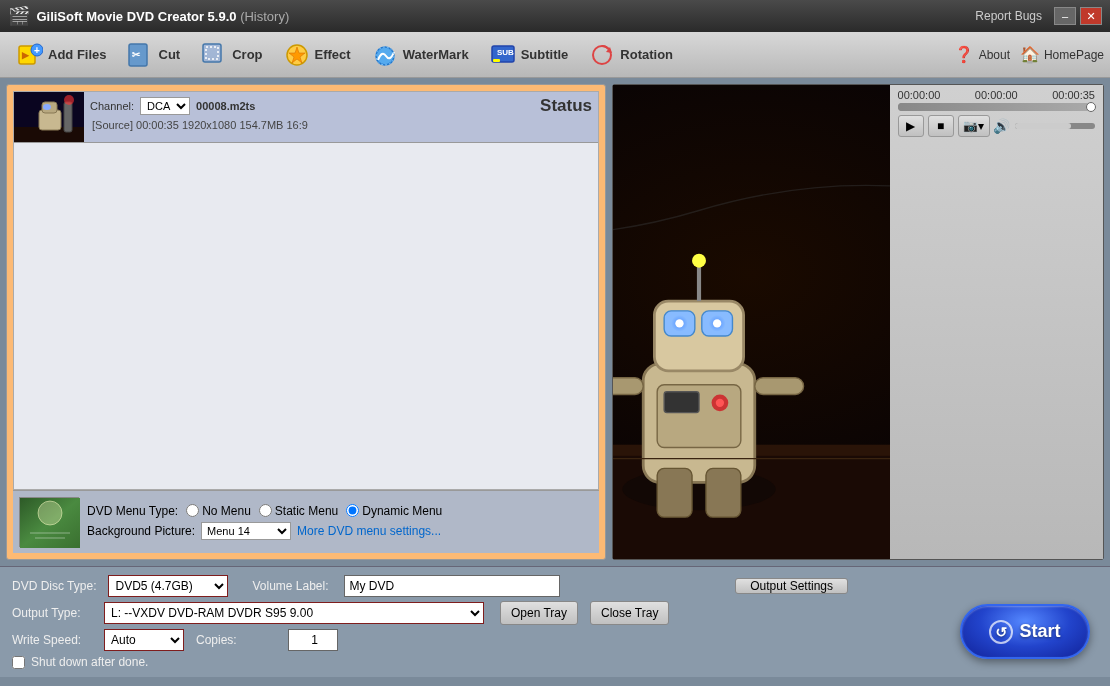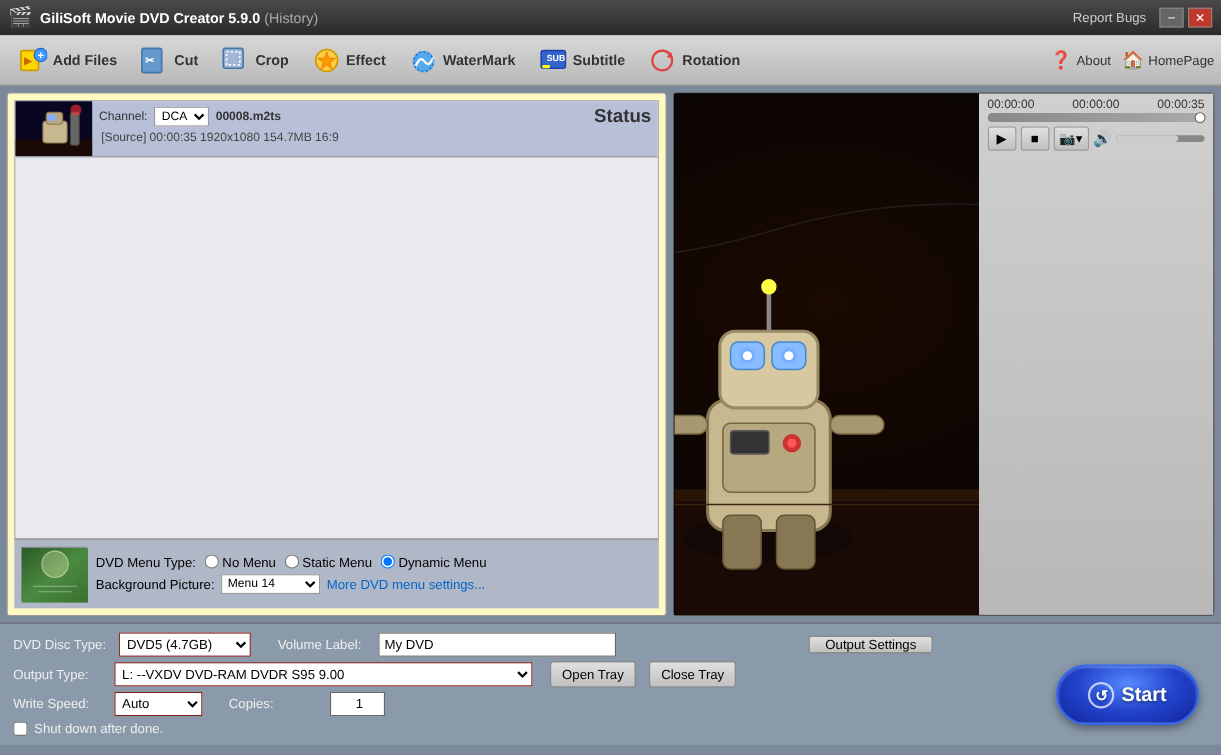--- a/index.html
+++ b/index.html
@@ -104,21 +104,21 @@
     #main-area {
       display: flex;
       height: calc(686px - 32px - 46px - 120px);
       padding: 6px;
       gap: 6px;
     }
 
     
     #left-panel {
       width: 600px;
-      background: #fef9c3;
+      background: #fdba74;
       border: 1px solid #999;
       border-radius: 3px;
       display: flex;
       flex-direction: column;
     }
 
     #file-list-area {
       flex: 1;
       background: #e8eaf0;
       border: 1px solid #aaa;
@@ -755,21 +755,21 @@
         <option>L:  --VXDV    DVD-RAM DVDR S95 9.00</option>
       </select>
       <button id="open-tray-btn" style="margin-left:4px;">Open Tray</button>
       <button id="close-tray-btn">Close Tray</button>
     </div>
     <div id="bottom-row3">
       <span class="settings-label">Write Speed:</span>
       <select class="settings-select" style="width:80px;">
         <option>Auto</option>
       </select>
-      <span class="settings-label" style="margin-left:12px;">Copies:</span>
+      <span class="settings-label" style="margin-left:0;">Copies:</span>
       <input type="number" class="settings-input copies-input" value="1" min="1" style="">
     </div>
     <div class="checkbox-row">
       <input type="checkbox" style="">
       <span>Shut down after done.</span>
     </div>
   </div>
   <div id="start-area">
     <button id="start-btn">
       <div class="start-icon">↺</div>

